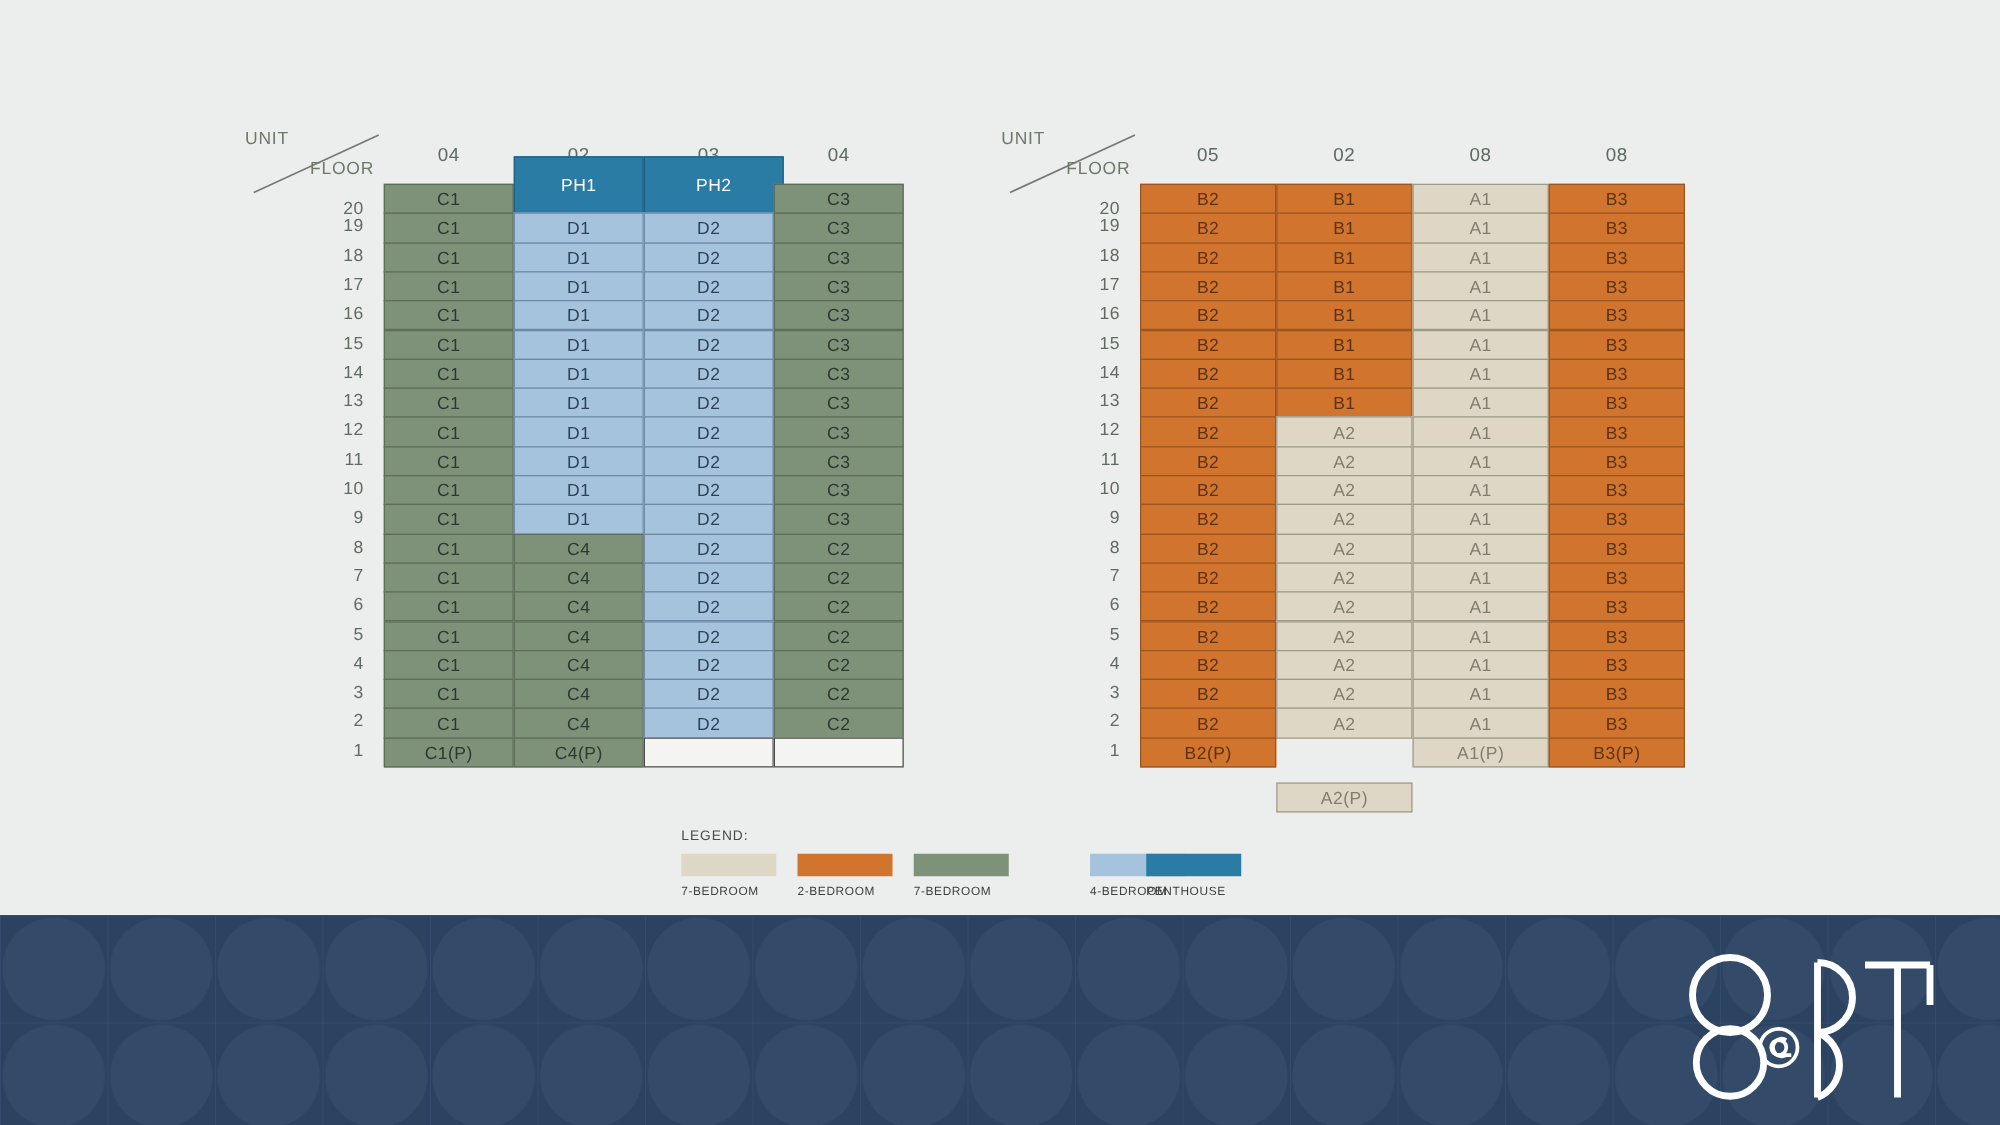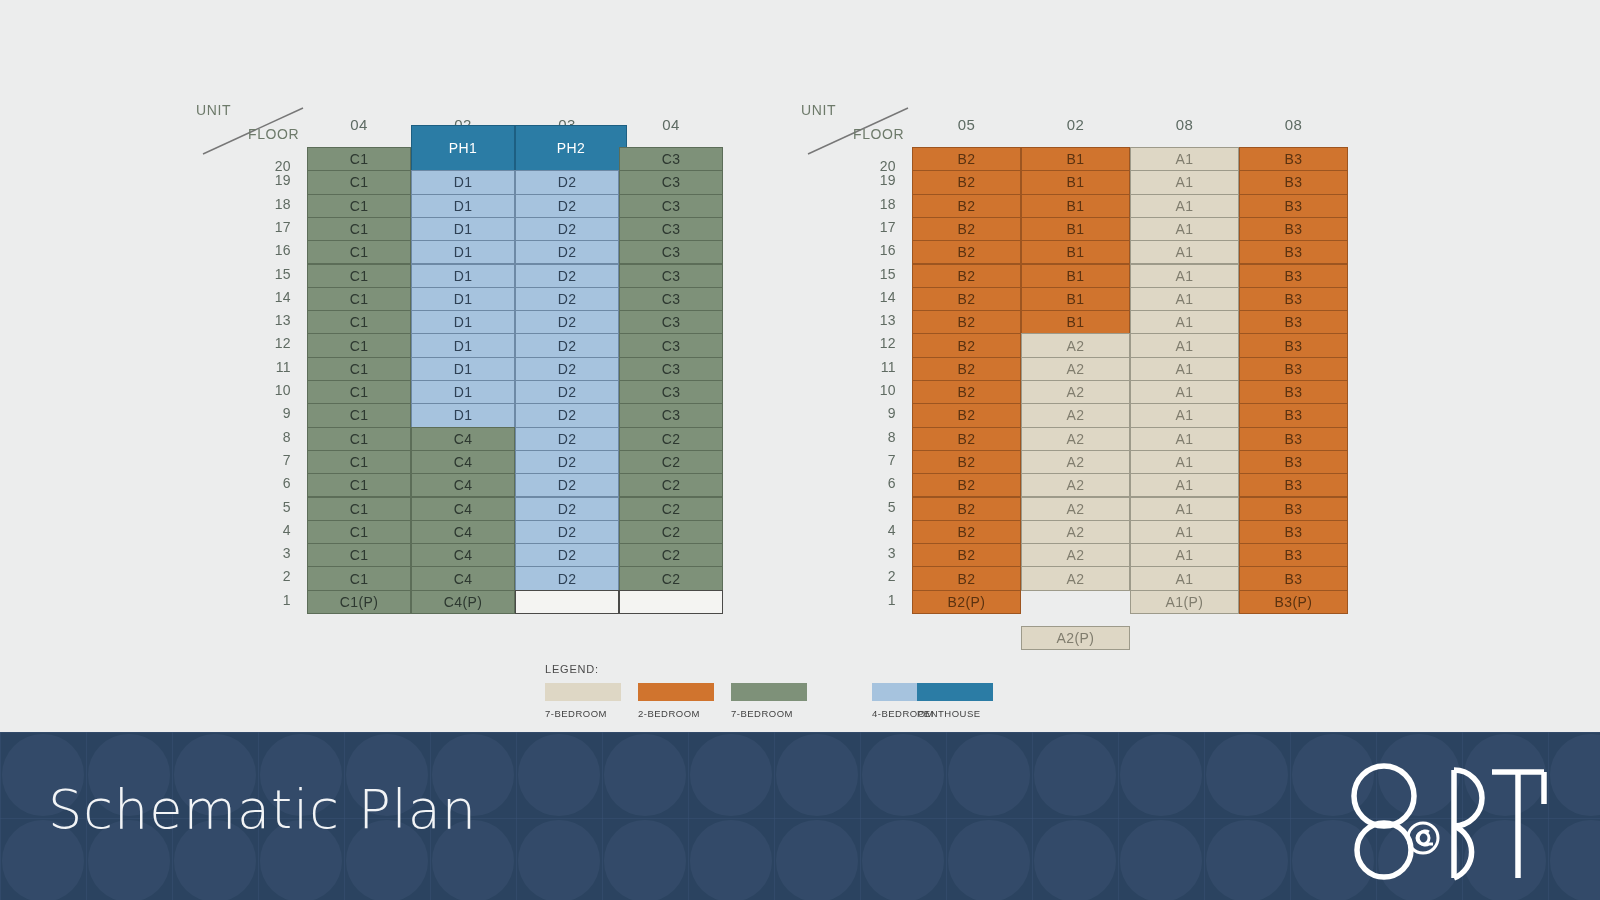--- a/index.html
+++ b/index.html
@@ -714,21 +714,20 @@
       <defs>
         <pattern id="lattice" x="0" y="0" width="86" height="86" patternUnits="userSpaceOnUse">
           <rect width="86" height="86" fill="#2b4360"></rect>
           <circle cx="43" cy="43" r="41" fill="#3b5272"></circle>
           <line x1="0" y1="0" x2="86" y2="0" stroke="#46608a" stroke-width="1"></line>
           <line x1="0" y1="0" x2="0" y2="86" stroke="#46608a" stroke-width="1"></line>
         </pattern>
       </defs>
       <rect width="1600" height="168" fill="url(#lattice)"></rect>
     </svg>
-    <div id="banner-title">Schematic Plan</div>
     <svg id="logo" viewBox="0 0 240 138">
       <g fill="none" stroke="#ffffff" stroke-width="5.5">
         <circle cx="62" cy="46" r="30"></circle>
         <circle cx="62" cy="100" r="27"></circle>
       </g>
       <g fill="none" stroke="#ffffff" stroke-width="3">
         <circle cx="101" cy="88" r="15"></circle>
         <circle cx="101" cy="88" r="6"></circle>
         <path d="M107 82 a7 7 0 1 0 0 12 l4 0"></path>
       </g>

